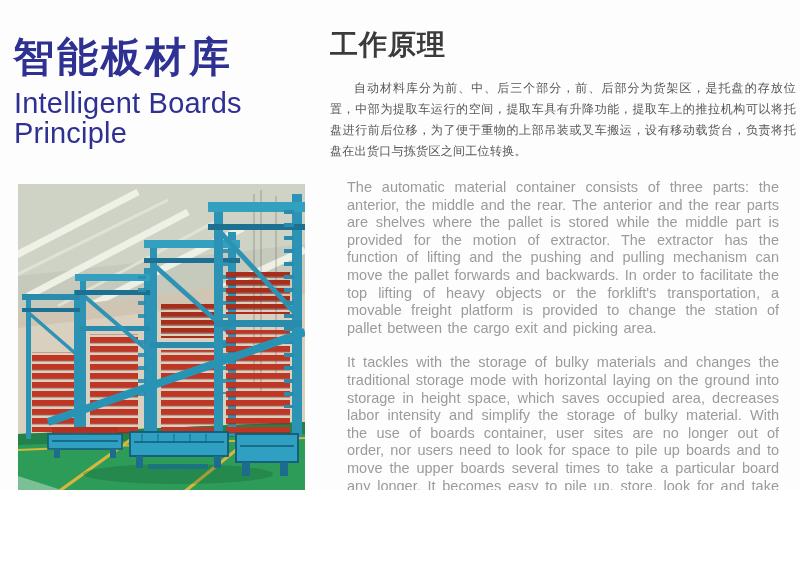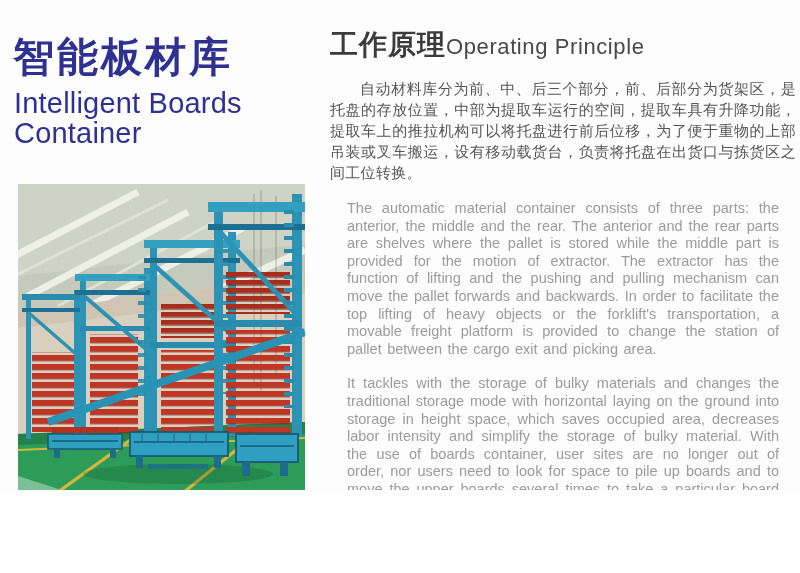--- a/index.html
+++ b/index.html
@@ -26,38 +26,38 @@
   
   .right-col { position:absolute; left:330px; top:26px; width:466px; }
   .heading { display:flex; align-items:baseline; margin:0 0 14px 0; }
   .h-zh {
     font-family:"DejaVu Sans", sans-serif;
     font-size:28px; font-weight:600; color:#3b3b3b; letter-spacing:1px; white-space:nowrap;
   }
   .h-en { font-size:22px; font-weight:400; color:#474747; letter-spacing:0.6px; white-space:nowrap; }
   .para-zh {
     font-family:Liberation Sans, sans-serif;
-    font-size:15px; line-height:21px; color:#565656;
+    font-size:12px; line-height:21px; color:#565656;
     text-align:justify; text-indent:2em; margin:0; letter-spacing:0.3px;
   }
   .para-en {
     font-size:14.5px; line-height:17.6px; color:#9b9b9b;
     text-align:justify; margin:17px; word-spacing:1.5px;
   }
   .para-en.first { margin-top:17px; }
 </style>
 </head>
 <body>
 
 <div class="page">
 
   <h1 class="title-zh">智能板材库</h1>
   <div class="title-en">
     <div>Intelligent Boards</div>
-    <div>Container</div>
+    <div>Principle</div>
   </div>
 
   <figure class="photo" aria-label="Factory photo of teal steel board-storage racks filled with red pallet slats, movable blue freight platforms on a green floor">
     <svg viewBox="0 0 287 321" preserveAspectRatio="none" role="img">
       <defs>
         <pattern id="slats" width="10" height="9" patternUnits="userSpaceOnUse">
           <rect width="10" height="5.4" fill="#c13524"></rect>
           <rect y="5.4" width="10" height="0.9" fill="#8f2417"></rect>
         </pattern>
         <pattern id="slatsDark" width="10" height="8" patternUnits="userSpaceOnUse">
@@ -180,20 +180,19 @@
         <line x1="222" y1="262" x2="276" y2="262" stroke="#135a78" stroke-width="1.6"></line>
         <rect x="224" y="278" width="8" height="14" fill="#1c6d8d"></rect>
         <rect x="262" y="278" width="8" height="14" fill="#1c6d8d"></rect>
       </g>
     </svg>
   </figure>
 
   <section class="right-col">
     <header class="heading">
       <span class="h-zh">工作原理</span>
-      <span class="h-en">Operating Principle</span>
     </header>
     <p class="para-zh">自动材料库分为前、中、后三个部分，前、后部分为货架区，是托盘的存放位置，中部为提取车运行的空间，提取车具有升降功能，提取车上的推拉机构可以将托盘进行前后位移，为了便于重物的上部吊装或叉车搬运，设有移动载货台，负责将托盘在出货口与拣货区之间工位转换。</p>
     <p class="para-en first">The automatic material container consists of three parts: the anterior, the middle and the rear. The anterior and the rear parts are shelves where the pallet is stored while the middle part is provided for the motion of extractor. The extractor has the function of lifting and the pushing and pulling mechanism can move the pallet forwards and backwards. In order to facilitate the top lifting of heavy objects or the forklift's transportation, a movable freight platform is provided to change the station of pallet between the cargo exit and picking area.</p>
     <p class="para-en">It tackles with the storage of bulky materials and changes the traditional storage mode with horizontal laying on the ground into storage in height space, which saves occupied area, decreases labor intensity and simplify the storage of bulky material. With the use of boards container, user sites are no longer out of order, nor users need to look for space to pile up boards and to move the upper boards several times to take a particular board any longer. It becomes easy to pile up, store, look for and take out the boards.</p>
   </section>
 
 </div>
 
 </body></html>

